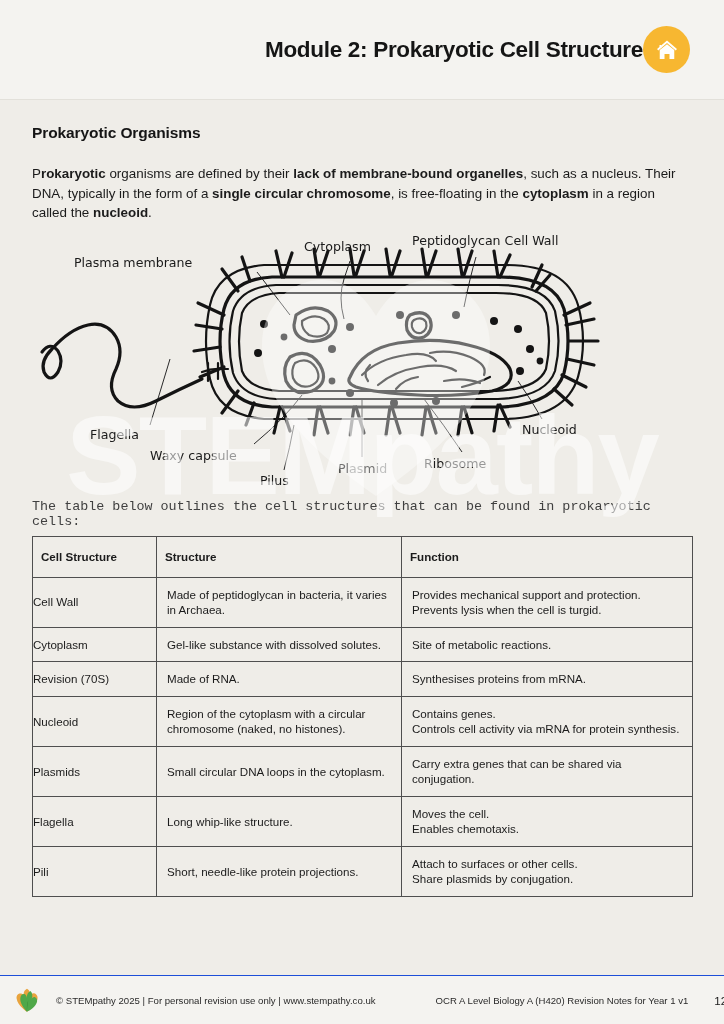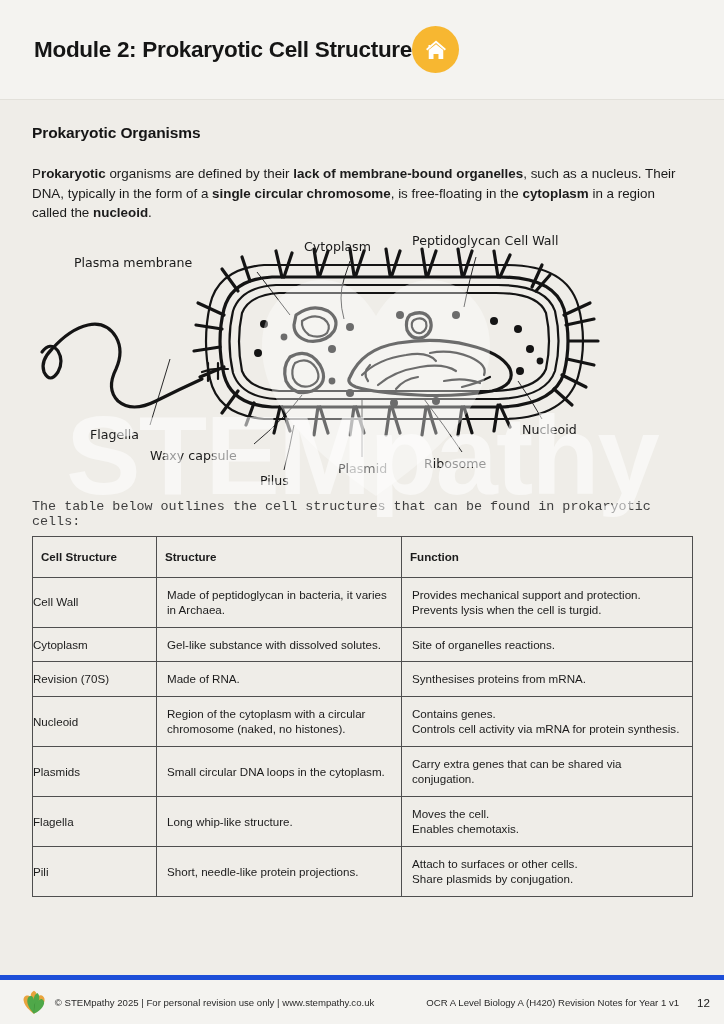--- a/index.html
+++ b/index.html
@@ -25,21 +25,21 @@
     flex-direction: column;
   }
 
   
   .header {
     height: 100px;
     background: #F4F3F0;
     border-bottom: 1px solid #E2E0DA;
     display: flex;
     align-items: center;
-    justify-content: flex-start;
+    justify-content: flex-end;
     padding: 0 34px 0 34px;
     flex: 0 0 auto;
     position: relative;
     z-index: 5;
   }
 
   .header-title {
     font-size: 22.5px;
     font-weight: bold;
     letter-spacing: -0.3px;
@@ -163,28 +163,27 @@
     z-index: 1;
     pointer-events: none;
     opacity: 0.5;
   }
 
   
   .footer {
     flex: 0 0 auto;
     height: 49px;
     background: #F4F3F0;
-    border-top: 5px solid #1d4ed8;
+    border-top: 1px solid #1d4ed8;
     display: flex;
     align-items: center;
     padding: 0 14px 0 14px;
     position: relative;
     z-index: 5;
-    gap: 8px;
-    justify-content: flex-end;
+    gap: 16px;
   }
   .footer-logo { width: 26px; height: 26px; flex: 0 0 auto; }
   .footer-left {
     font-size: 9.6px;
     color: #2a2a2a;
     white-space: nowrap;
   }
   .footer-right {
     margin-left: 44px;
     font-size: 9.6px;
@@ -358,21 +357,21 @@
       </thead>
       <tbody>
           <tr>
             <td class="name">Cell Wall</td>
             <td>Made of peptidoglycan in bacteria, it varies in Archaea.</td>
             <td>Provides mechanical support and protection.<br>Prevents lysis when the cell is turgid.</td>
           </tr>
           <tr>
             <td class="name">Cytoplasm</td>
             <td>Gel-like substance with dissolved solutes.</td>
-            <td>Site of organelles reactions.</td>
+            <td>Site of metabolic reactions.</td>
           </tr>
           <tr>
             <td class="name">Revision (70S)</td>
             <td>Made of RNA.</td>
             <td>Synthesises proteins from mRNA.</td>
           </tr>
           <tr>
             <td class="name">Nucleoid</td>
             <td>Region of the cytoplasm with a circular chromosome (naked, no histones).</td>
             <td>Contains genes.<br>Controls cell activity via mRNA for protein synthesis.</td>

